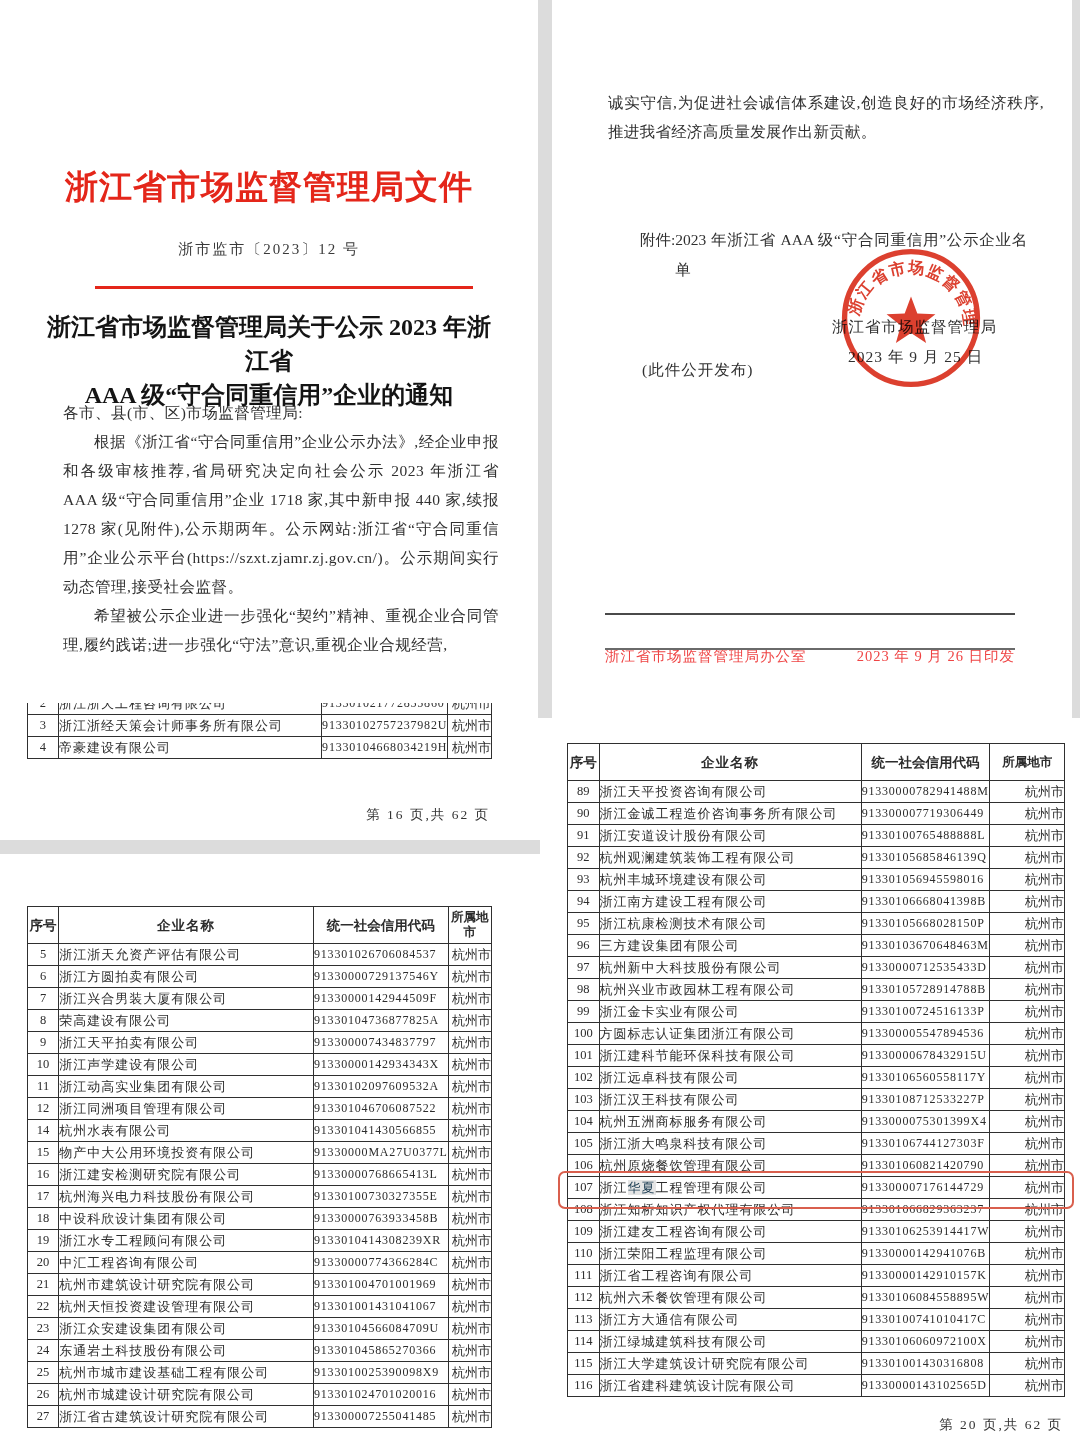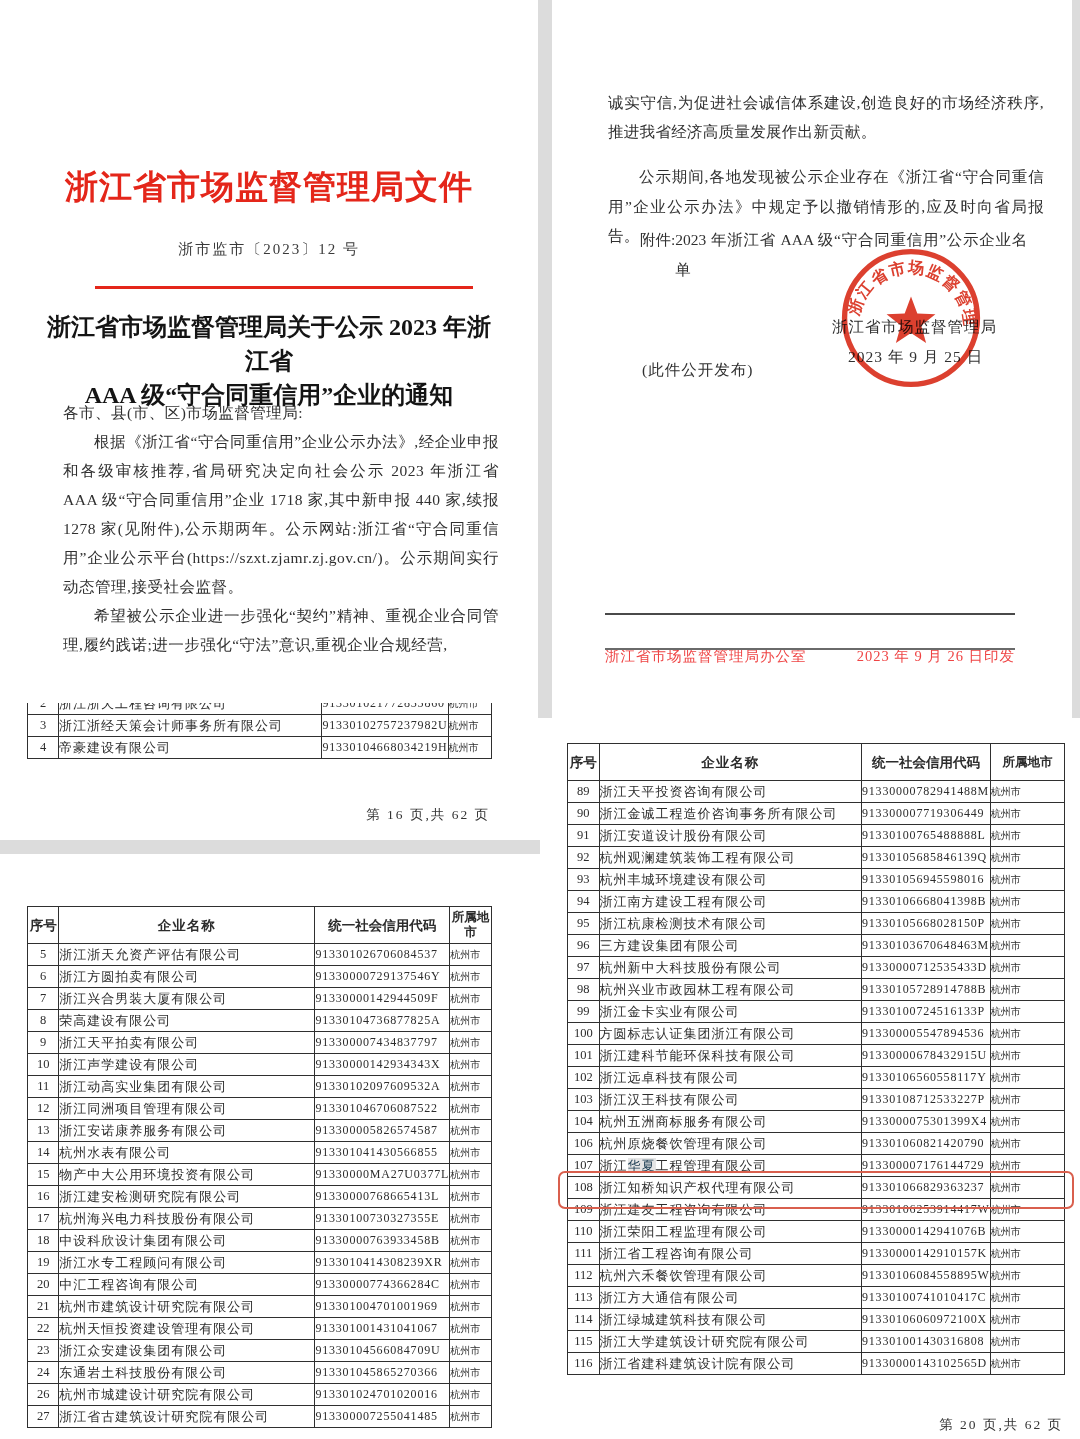--- a/index.html
+++ b/index.html
@@ -49,21 +49,21 @@
   
   table.tbl{border-collapse:collapse;table-layout:fixed;background:#fff;}
   .tbl th,.tbl td{border:1.4px solid #2f2f2f;height:21px;padding:0;
     overflow:hidden;white-space:nowrap;color:#2c2c2c;}
   .tbl th{font-size:13.5px;font-weight:bold;text-align:center;line-height:15px;}
   .tbl th.col-city{white-space:normal;font-size:12.5px;}
   .tbl th.head-tall{height:36px;}
   .col-num{width:31px;text-align:center;font-size:12.5px;}
   .col-name{width:264px;text-align:left;padding-left:6px;font-size:13px;letter-spacing:1px;}
   .col-code{text-align:left;padding-left:3px;font-size:12px;letter-spacing:0.8px;}
-  .col-city{text-align:left;font-size:10px;}
+  .col-city{text-align:right;font-size:13px;}
   .tbl-left .col-code{width:125px;}
   .tbl-left .col-city{width:43px;}
   .tbl-right .col-code{width:123px;}
   .tbl-right .col-city{width:78px;}
   .tbl-left-wrap{left:27px;top:906px;width:465px;}
   .tbl-right-wrap{left:567px;top:743px;width:498px;}
   .partial-wrap{left:27px;top:703px;width:465px;height:62px;overflow:hidden;}
   .partial-wrap table{margin-top:-11px;}
   .page-note{font-size:13.5px;letter-spacing:2px;color:#333;text-align:right;}
   .note-16{left:27px;top:806px;width:463px;}
@@ -91,21 +91,20 @@
   <div class="abs doc-body">
     <p>各市、县(市、区)市场监督管理局:</p>
     <p class="indent">根据《浙江省“守合同重信用”企业公示办法》,经企业申报和各级审核推荐,省局研究决定向社会公示 2023 年浙江省 AAA 级“守合同重信用”企业 1718 家,其中新申报 440 家,续报 1278 家(见附件),公示期两年。公示网站:浙江省“守合同重信用”企业公示平台(https://szxt.zjamr.zj.gov.cn/)。公示期间实行动态管理,接受社会监督。</p>
     <p class="indent">希望被公示企业进一步强化“契约”精神、重视企业合同管理,履约践诺;进一步强化“守法”意识,重视企业合规经营,</p>
   </div>
 </div>
 
 <div class="abs page page-right">
   <div class="abs doc-body2">
     <p>诚实守信,为促进社会诚信体系建设,创造良好的市场经济秩序,推进我省经济高质量发展作出新贡献。</p>
-    <p class="indent">公示期间,各地发现被公示企业存在《浙江省“守合同重信用”企业公示办法》中规定予以撤销情形的,应及时向省局报告。</p>
   </div>
   <div class="abs attach">
     <span class="attach-label">附件:</span>
     <span class="attach-text">2023 年浙江省 AAA 级“守合同重信用”公示企业名单</span>
   </div>
   <div class="abs signer">浙江省市场监督管理局</div>
   <div class="abs sign-date">2023 年 9 月 25 日</div>
   <div class="abs public-note">(此件公开发布)</div>
   <div class="abs seal-wrap">
     <svg class="abs seal" viewBox="0 0 140 140">
@@ -206,26 +205,20 @@
           <td class="col-code">91330102097609532A</td>
           <td class="col-city">杭州市</td>
         </tr>
         <tr>
           <td class="col-num">12</td>
           <td class="col-name">浙江同洲项目管理有限公司</td>
           <td class="col-code">913301046706087522</td>
           <td class="col-city">杭州市</td>
         </tr>
         <tr>
-          <td class="col-num">13</td>
-          <td class="col-name">浙江安诺康养服务有限公司</td>
-          <td class="col-code">913300005826574587</td>
-          <td class="col-city">杭州市</td>
-        </tr>
-        <tr>
           <td class="col-num">14</td>
           <td class="col-name">杭州水表有限公司</td>
           <td class="col-code">913301041430566855</td>
           <td class="col-city">杭州市</td>
         </tr>
         <tr>
           <td class="col-num">15</td>
           <td class="col-name">物产中大公用环境投资有限公司</td>
           <td class="col-code">91330000MA27U0377L</td>
           <td class="col-city">杭州市</td>
@@ -275,20 +268,26 @@
         <tr>
           <td class="col-num">23</td>
           <td class="col-name">浙江众安建设集团有限公司</td>
           <td class="col-code">91330104566084709U</td>
           <td class="col-city">杭州市</td>
         </tr>
         <tr>
           <td class="col-num">24</td>
           <td class="col-name">东通岩土科技股份有限公司</td>
           <td class="col-code">913301045865270366</td>
+          <td class="col-city">杭州市</td>
+        </tr>
+        <tr>
+          <td class="col-num">25</td>
+          <td class="col-name">杭州市城市建设基础工程有限公司</td>
+          <td class="col-code">9133010025390098X9</td>
           <td class="col-city">杭州市</td>
         </tr>
         <tr>
           <td class="col-num">26</td>
           <td class="col-name">杭州市城建设计研究院有限公司</td>
           <td class="col-code">913301024701020016</td>
           <td class="col-city">杭州市</td>
         </tr>
         <tr>
           <td class="col-num">27</td>
@@ -401,20 +400,26 @@
           <td class="col-code">91330108712533227P</td>
           <td class="col-city">杭州市</td>
         </tr>
         <tr>
           <td class="col-num">104</td>
           <td class="col-name">杭州五洲商标服务有限公司</td>
           <td class="col-code">9133000075301399X4</td>
           <td class="col-city">杭州市</td>
         </tr>
         <tr>
+          <td class="col-num">105</td>
+          <td class="col-name">浙江浙大鸣泉科技有限公司</td>
+          <td class="col-code">91330106744127303F</td>
+          <td class="col-city">杭州市</td>
+        </tr>
+        <tr>
           <td class="col-num">106</td>
           <td class="col-name">杭州原烧餐饮管理有限公司</td>
           <td class="col-code">913301060821420790</td>
           <td class="col-city">杭州市</td>
         </tr>
         <tr>
           <td class="col-num">107</td>
           <td class="col-name">浙江<span class="text-selection">华夏</span>工程管理有限公司</td>
           <td class="col-code">913300007176144729</td>
           <td class="col-city">杭州市</td>

